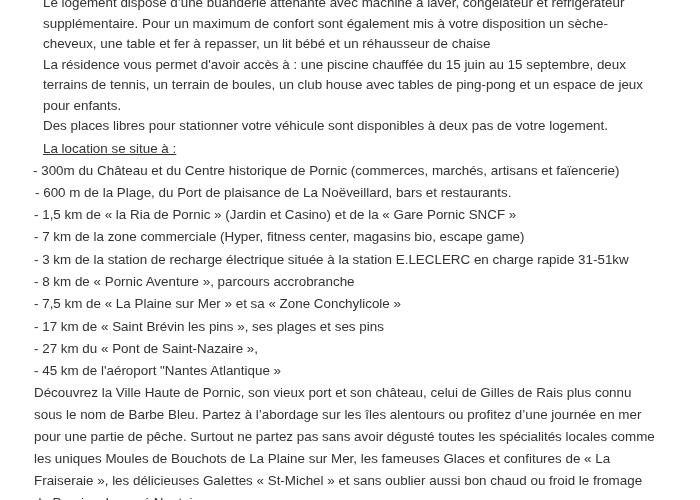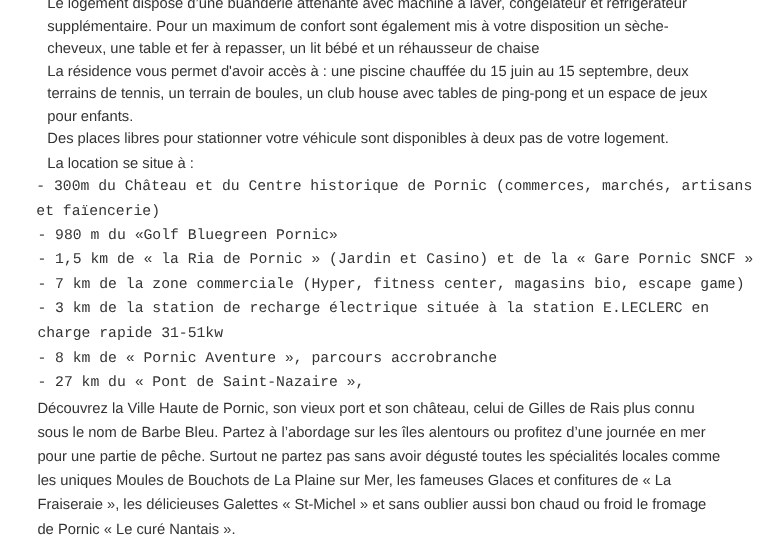--- a/index.html
+++ b/index.html
@@ -29,46 +29,48 @@
       margin: 0;
     }
     .list {
       list-style: none;
       margin: 0;
       padding: 0;
     }
     .list li {
       line-height: 22.3px;
       margin: 0;
-      font-family: Liberation Mono, monospace;
     }
     .list li.l0 { padding-left: 33px; }
     .list li.l1 { padding-left: 35px; }
     .list li.ln { padding-left: 34px; }
     .para-flush {
       padding-left: 34px;
       padding-right: 40px;
       line-height: 22px;
       margin: 0;
     }
   </style>
 </head>
 <body>
 
 <div class="content">
   <p class="para-indent">Le logement dispose d’une buanderie attenante avec machine à laver, congélateur et réfrigérateur supplémentaire. Pour un maximum de confort sont également mis à votre disposition un sèche-cheveux, une table et fer à repasser, un lit bébé et un réhausseur de chaise</p>
   <p class="para-indent">La résidence vous permet d'avoir accès à : une piscine chauffée du 15 juin au 15 septembre, deux terrains de tennis, un terrain de boules, un club house avec tables de ping-pong et un espace de jeux pour enfants.</p>
   <p class="para-indent">Des places libres pour stationner votre véhicule sont disponibles à deux pas de votre logement.</p>
-  <p class="para-indent" style="line-height:23px;">La location se situe à :</p>
+  <p class="para-indent" style="line-height:23px;text-decoration:underline;">La location se situe à :</p>
 
   <ul class="list">
     <li class="l0">- 300m du Château et du Centre historique de Pornic (commerces, marchés, artisans et faïencerie)</li>
-    <li class="ln">- 980 m du «Golf Bluegreen Pornic»</li>
+    <li class="l1">- 600 m de la Plage, du Port de plaisance de La Noëveillard, bars et restaurants.</li>
     <li class="ln">- 1,5 km de « la Ria de Pornic » (Jardin et Casino) et de la « Gare Pornic SNCF »</li>
     <li class="ln">- 7 km de la zone commerciale (Hyper, fitness center, magasins bio, escape game)</li>
     <li class="ln">- 3 km de la station de recharge électrique située à la station E.LECLERC en charge rapide 31-51kw</li>
     <li class="ln">- 8 km de « Pornic Aventure », parcours accrobranche</li>
+    <li class="ln">- 7,5 km de « La Plaine sur Mer » et sa « Zone Conchylicole »</li>
+    <li class="ln">- 17 km de « Saint Brévin les pins », ses plages et ses pins</li>
     <li class="ln">- 27 km du « Pont de Saint-Nazaire »,</li>
+    <li class="ln">- 45 km de l'aéroport "Nantes Atlantique »</li>
   </ul>
 
   <p class="para-flush">Découvrez la Ville Haute de Pornic, son vieux port et son château, celui de Gilles de Rais plus connu sous le nom de Barbe Bleu. Partez à l’abordage sur les îles alentours ou profitez d’une journée en mer pour une partie de pêche. Surtout ne partez pas sans avoir dégusté toutes les spécialités locales comme les uniques Moules de Bouchots de La Plaine sur Mer, les fameuses Glaces et confitures de « La Fraiseraie », les délicieuses Galettes « St-Michel » et sans oublier aussi bon chaud ou froid le fromage de Pornic « Le curé Nantais ».</p>
 
 </div>
 
 </body></html>

